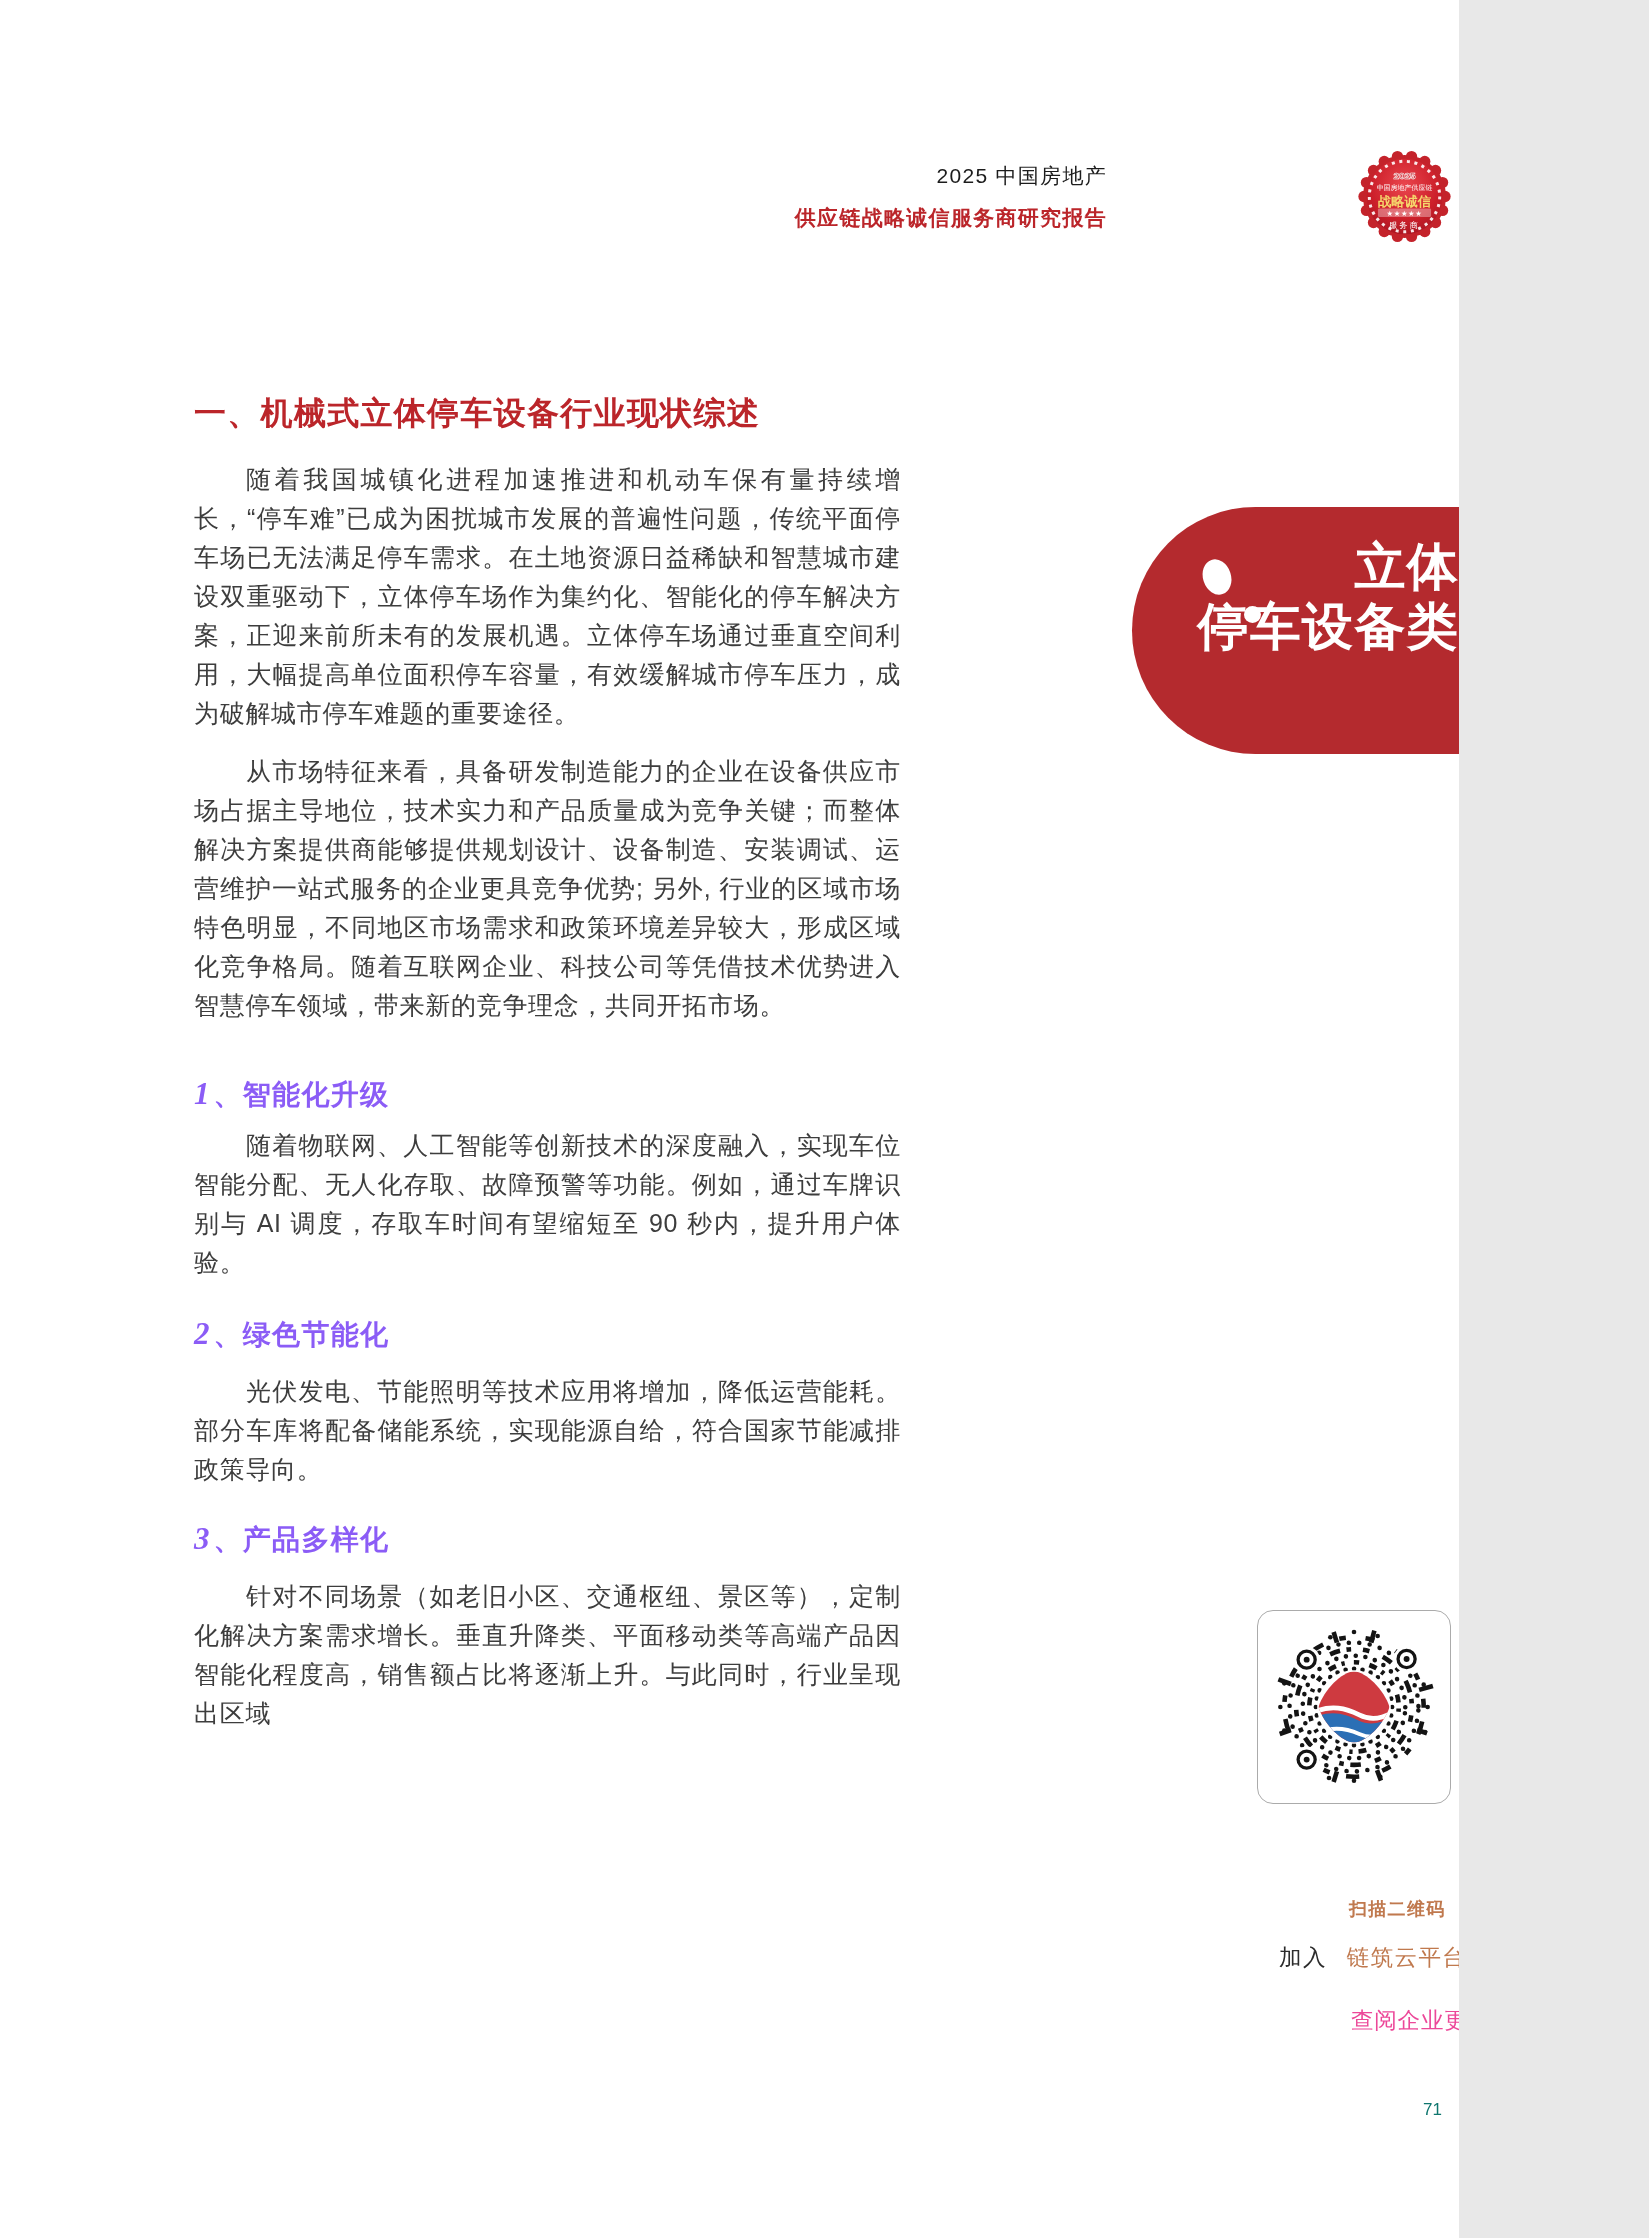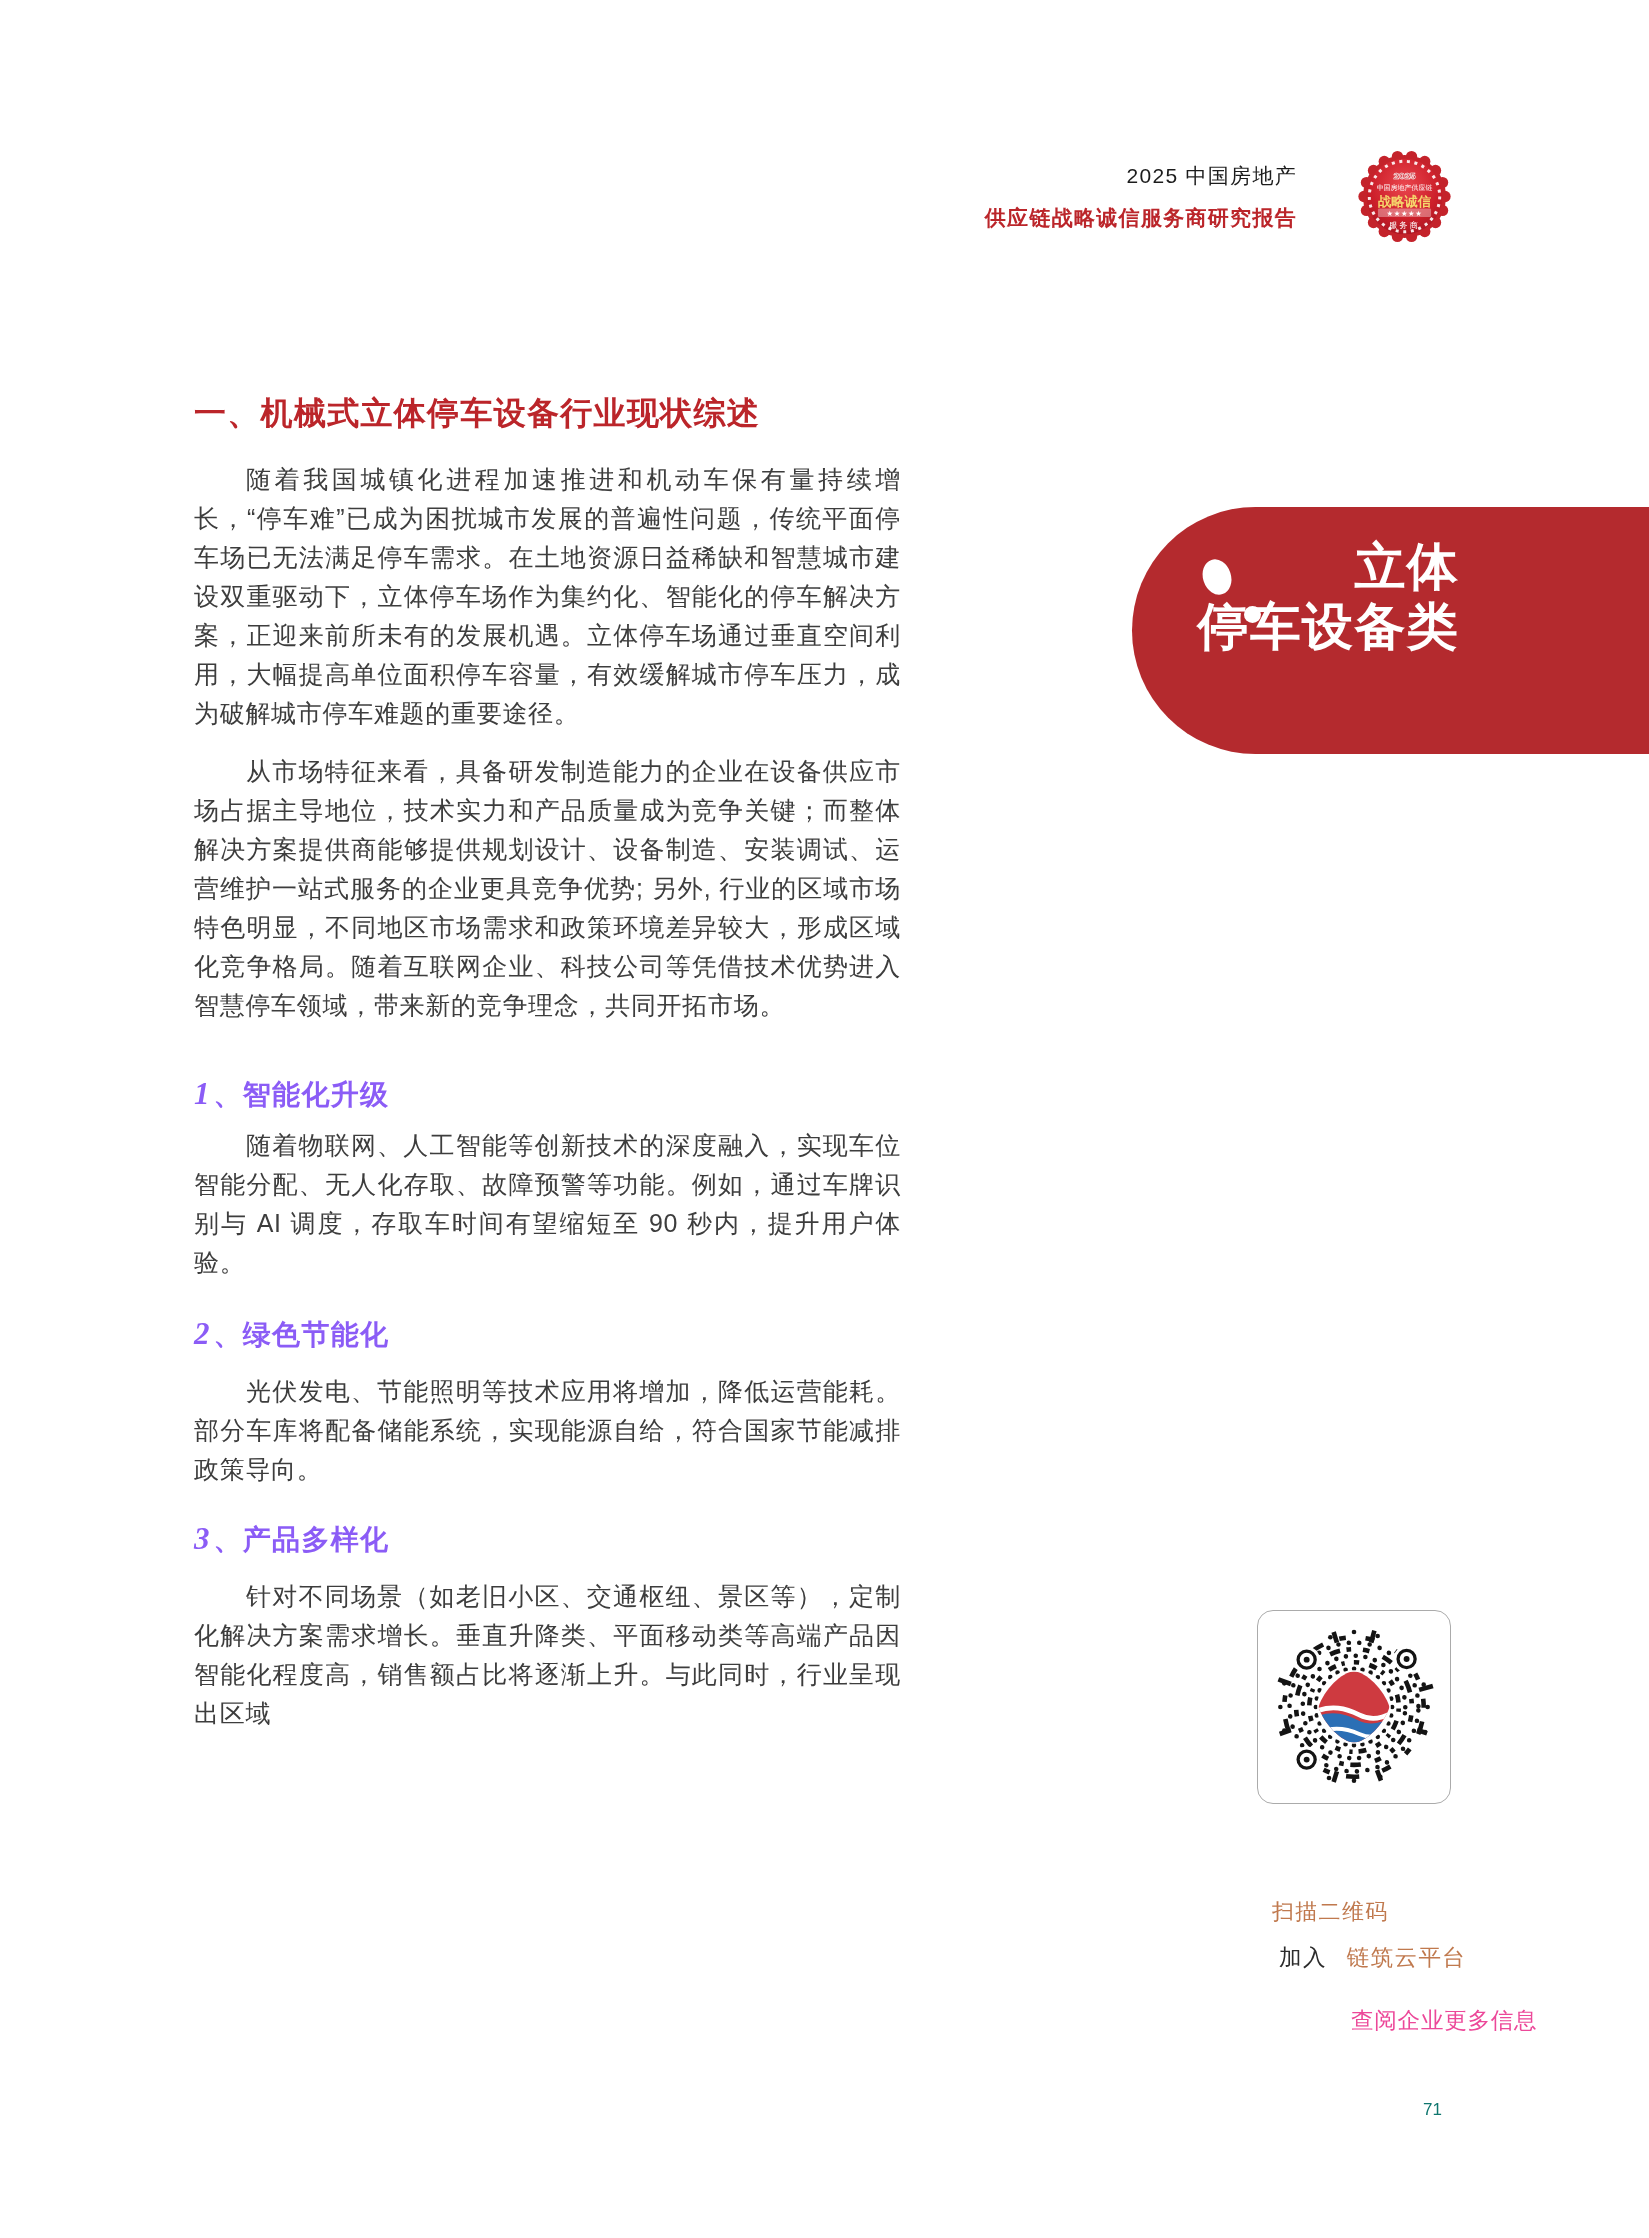--- a/index.html
+++ b/index.html
@@ -1,16 +1,16 @@
 <!DOCTYPE html>
 <html style="font-size:10.6px"><head>
 <meta charset="utf-8">
 <style>
   html,body{margin:0;padding:0;background:#e8e8e8;}
-  .page{position:relative;width:1649px;height:2239px;background:#ffffff;overflow:hidden;
+  .page{position:relative;width:1459px;height:2239px;background:#ffffff;overflow:hidden;
         font-family:"Liberation Sans","DejaVu Sans",sans-serif;}
   
   .hdr-line1{position:absolute;top:162px;right:352px;font-size:21px;color:#1c1c1c;
              letter-spacing:1.3px;font-weight:500;white-space:nowrap;}
   .hdr-line2{position:absolute;top:204px;right:352px;font-size:21px;color:#bb252a;
              font-weight:700;letter-spacing:1.3px;white-space:nowrap;}
   .badge{position:absolute;left:1358px;top:150px;width:93px;height:93px;}
   
   .banner{position:absolute;left:1132px;top:507px;width:517px;height:247px;
           background:#b42a2e;border-radius:124px 0 0 124px;}
@@ -27,21 +27,21 @@
   .para{margin:0;font-size:25px;line-height:39px;color:#3d3d3d;letter-spacing:0.7px;
         text-align:justify;text-indent:52px;font-weight:400;}
   .sub-heading{margin:0;font-size:28px;line-height:35px;font-weight:700;
                color:#8b5cf6;letter-spacing:1.3px;white-space:nowrap;}
   .sub-num{font-family:"Liberation Serif","DejaVu Serif",serif;font-style:italic;
            font-weight:700;font-size:31px;margin-right:2.7px;}
   
   .qr-card{position:absolute;left:1257px;top:1610px;width:194px;height:194px;background:#ffffff;
            border:1.3px solid #ababab;border-radius:16px;box-sizing:border-box;overflow:hidden;}
   .qr-card svg{display:block;width:100%;height:100%;}
-  .cap-scan{position:absolute;left:1272px;top:1897px;font-size:22px;font-weight:400;
+  .cap-scan{position:absolute;left:1349px;top:1897px;font-size:18px;font-weight:700;
             color:#c0794e;letter-spacing:1.3px;white-space:nowrap;}
   .cap-join{position:absolute;left:1279px;top:1942px;font-size:22.6px;color:#2b2b2b;
             letter-spacing:1.3px;white-space:nowrap;}
   .cap-join .platform{color:#c0794e;font-weight:500;margin-left:20px;}
   .cap-info{position:absolute;left:1351px;top:1975px;font-size:22.6px;color:#ec4899;
             letter-spacing:0.7px;white-space:nowrap;margin-top:30px;}
   .page-number{position:absolute;left:1423px;top:2100px;font-size:17px;color:#0f766e;}
 </style>
 </head>
 <body>

